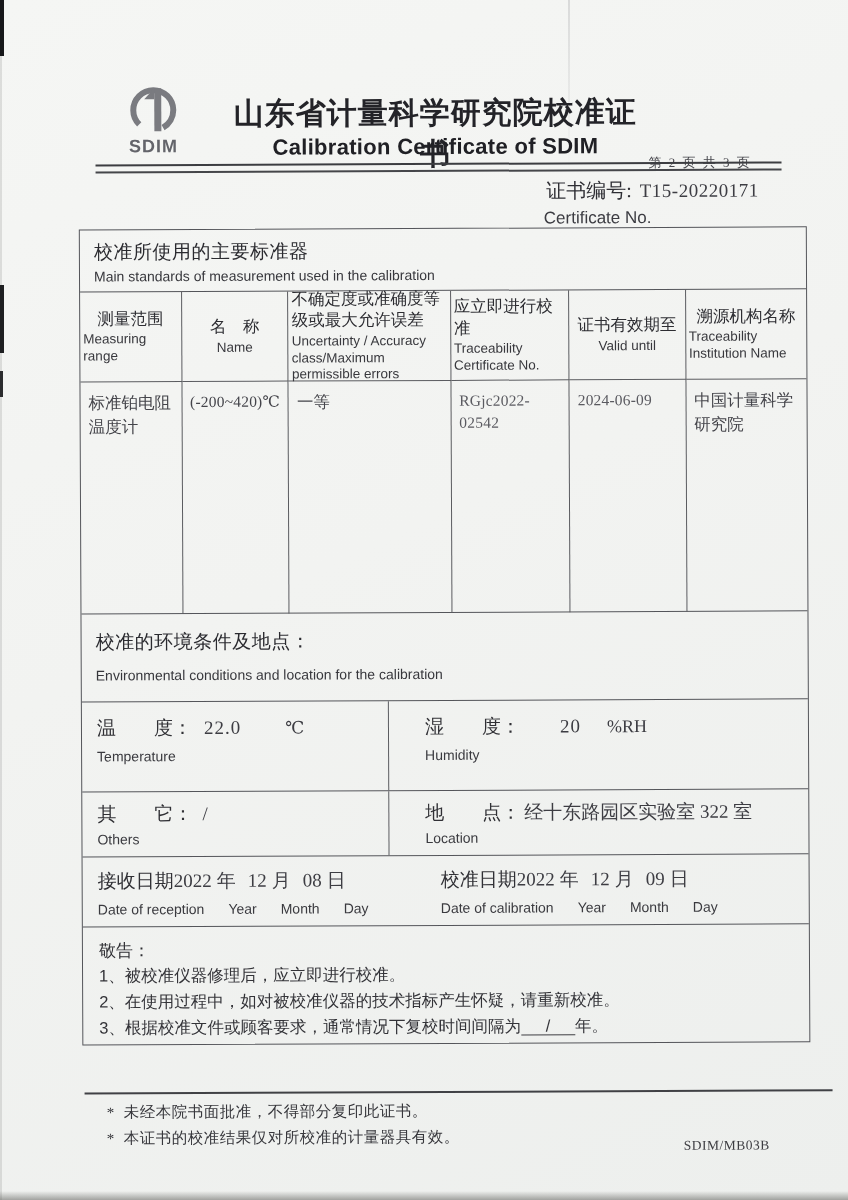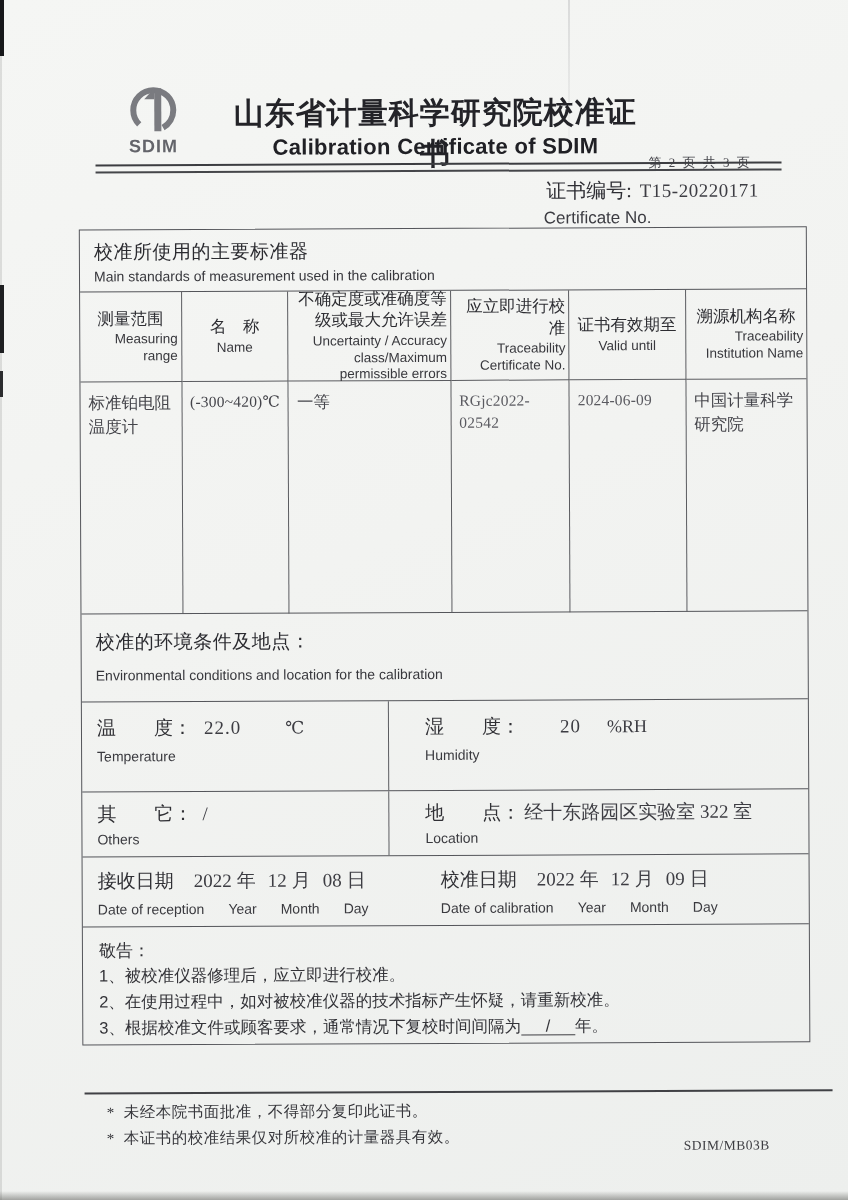--- a/index.html
+++ b/index.html
@@ -47,21 +47,21 @@
   .sec:last-child{border-bottom:none;}
   .sec-title{height:62px;padding:9px 14px 0;}
   .sec-title-cn{font-size:19px;font-weight:500;color:#2b2b30;letter-spacing:0.5px;}
   .sec-title-en{margin-top:3px;font-size:14px;color:#37373c;}
 
   .std-table{height:322px;display:grid;
     grid-template-columns:102fr 106fr 163fr 119fr 117fr 121fr;
     grid-template-rows:90px 232px;}
   .th{box-sizing:border-box;border-right:1.5px solid #5b5c60;border-bottom:1.5px solid #5b5c60;
     display:flex;flex-direction:column;justify-content:center;align-items:center;
-    text-align:right;padding:2px 3px;}
+    text-align:left;padding:2px 3px;}
   .th.last,.td.last{border-right:none;}
   .th-cn{font-size:16.5px;font-weight:500;color:#2d2d32;line-height:1.3;}
   .th-en{font-size:13.5px;color:#38383d;line-height:1.25;margin-top:2px;}
   .td{box-sizing:border-box;border-right:1.5px solid #5b5c60;
     padding:9px 8px 0;font-size:16.5px;line-height:1.45;color:#44444a;text-align:left;
     vertical-align:top;}
   .td.num{font-size:15.5px;letter-spacing:0.2px;}
   .td.faded{color:#5a5a60;}
 
   .env-title{height:88px;padding:15px 14px 0;}
@@ -82,21 +82,21 @@
   .u-temp{margin-left:44px;font-size:17px;}
   .v-hum{margin-left:40px;letter-spacing:1px;}
   .u-hum{margin-left:26px;font-size:18px;}
   .v-oth{margin-left:10px;}
   .v-loc{margin-left:4px;font-size:19px;}
 
   .row-dates{height:70px;display:flex;}
   .row-dates .grp{box-sizing:border-box;padding:11px 0 0 15px;}
   .row-dates .grp.left{width:343px;}
   .row-dates .grp.right{flex:1;}
-  .d-y{margin-left:20px;}
+  .d-y{}
   .d-u{margin-left:5px;}
   .d-m,.d-d{margin-left:12px;}
   .ymd span{margin-left:24px;}
 
   .sec-notice{flex:1;padding:12px 16px 0;}
   .notice-title{font-size:17px;color:#2e2e33;}
   .notice-item{font-size:16.5px;color:#333338;line-height:26px;}
   .blank-slash{display:inline-block;width:54px;text-align:center;
     border-bottom:1.5px solid #3f3f44;line-height:18px;}
 
@@ -167,21 +167,21 @@
         <div class="th">
           <div class="th-cn">证书有效期至</div>
           <div class="th-en">Valid until</div>
         </div>
         <div class="th last">
           <div class="th-cn">溯源机构名称</div>
           <div class="th-en">Traceability Institution Name</div>
         </div>
 
         <div class="td song">标准铂电阻温度计</div>
-        <div class="td song num">(-300~420)℃</div>
+        <div class="td song num">(-200~420)℃</div>
         <div class="td song">一等</div>
         <div class="td song num faded">RGjc2022-02542</div>
         <div class="td song num faded">2024-06-09</div>
         <div class="td song last">中国计量科学研究院</div>
       </div>
 
       <div class="sec env-title">
         <div class="sec-title-cn">校准的环境条件及地点：</div>
         <div class="sec-title-en">Environmental conditions and location for the calibration</div>
       </div>

